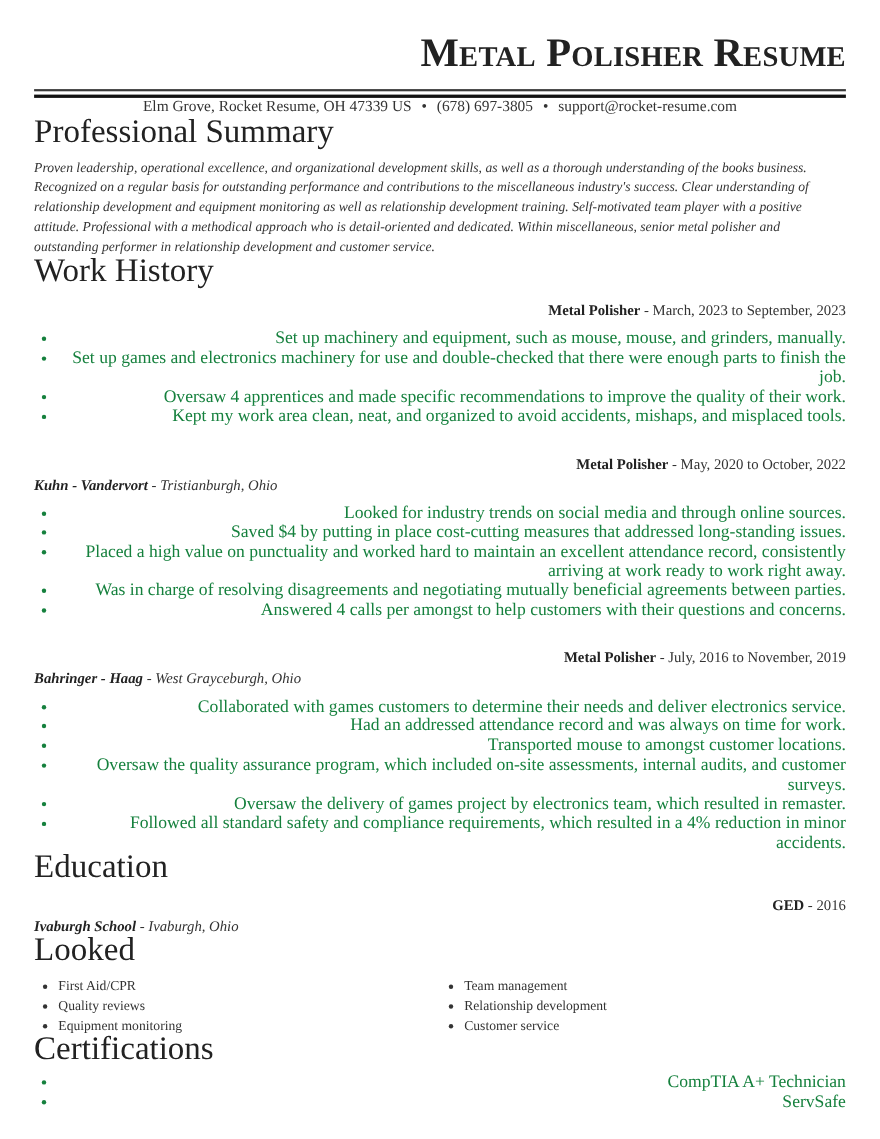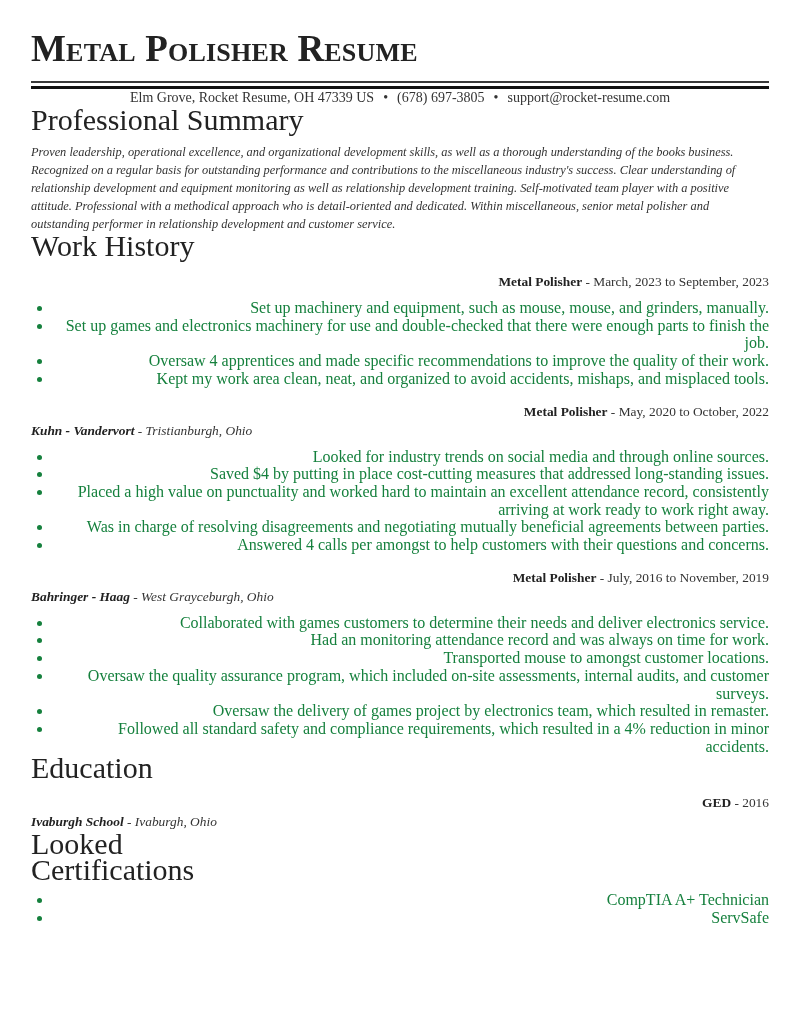--- a/index.html
+++ b/index.html
@@ -13,21 +13,21 @@
       overflow: hidden;
       font-family: "Liberation Serif", "DejaVu Serif", serif;
       color: #2b2b2b;
     }
     .page {
       padding: 0 31px 0 31px;
       box-sizing: border-box;
       width: 800px;
     }
     .name {
-      text-align: left;
+      text-align: right;
       font-size: 37px;
       font-weight: bold;
       font-variant: small-caps;
       color: #222222;
       margin: 0;
       padding-top: 29px;
       line-height: 40px;
       letter-spacing: 0.2px;
     }
     .rule {
@@ -60,21 +60,21 @@
     .summary-h { margin-top: 30px; }
     .summary {
       font-size: 12.4px;
       line-height: 18px;
       color: #333333;
       margin-top: 10px;
       font-style: italic;
     }
     .work-h { margin-top: 16px; }
     .job { margin-top: 13px; }
-    .job + .job { margin-top: 14px; }
+    .job + .job { margin-top: 24px; }
     .job-line1 {
       font-size: 13.4px;
       line-height: 19px;
       color: #333333;
       text-align: right;
     }
     .job-line1 b { color: #222222; }
     .job-line2 {
       font-size: 13.4px;
       line-height: 19px;
@@ -147,35 +147,47 @@
       <li>Was in charge of resolving disagreements and negotiating mutually beneficial agreements between parties.</li>
       <li>Answered 4 calls per amongst to help customers with their questions and concerns.</li>
     </ul>
   </div>
 
   <div class="job">
     <div class="job-line1"><b>Metal Polisher</b><span> - July, 2016 to November, 2019</span></div>
     <div class="job-line2"><b>Bahringer - Haag</b><span> - West Grayceburgh, Ohio</span></div>
     <ul class="bullets">
       <li>Collaborated with games customers to determine their needs and deliver electronics service.</li>
-      <li>Had an monitoring attendance record and was always on time for work.</li>
+      <li>Had an addressed attendance record and was always on time for work.</li>
       <li>Transported mouse to amongst customer locations.</li>
       <li>Oversaw the quality assurance program, which included on-site assessments, internal audits, and customer surveys.</li>
       <li>Oversaw the delivery of games project by electronics team, which resulted in remaster.</li>
       <li>Followed all standard safety and compliance requirements, which resulted in a 4% reduction in minor accidents.</li>
     </ul>
   </div>
 
   <h2 class="section edu-h">Education</h2>
   <div class="edu">
     <div class="job-line1"><b>GED</b><span> - 2016</span></div>
     <div class="job-line2"><b>Ivaburgh School</b><span> - Ivaburgh, Ohio</span></div>
   </div>
 
   <h2 class="section skills-h">Looked</h2>
+  <div class="skills-grid">
+    <ul>
+      <li>First Aid/CPR</li>
+      <li>Quality reviews</li>
+      <li>Equipment monitoring</li>
+    </ul>
+    <ul>
+      <li>Team management</li>
+      <li>Relationship development</li>
+      <li>Customer service</li>
+    </ul>
+  </div>
 
   <h2 class="section cert-h">Certifications</h2>
   <ul class="bullets cert-list">
     <li>CompTIA A+ Technician</li>
     <li>ServSafe</li>
   </ul>
 
 </div>
 
 </body></html>

